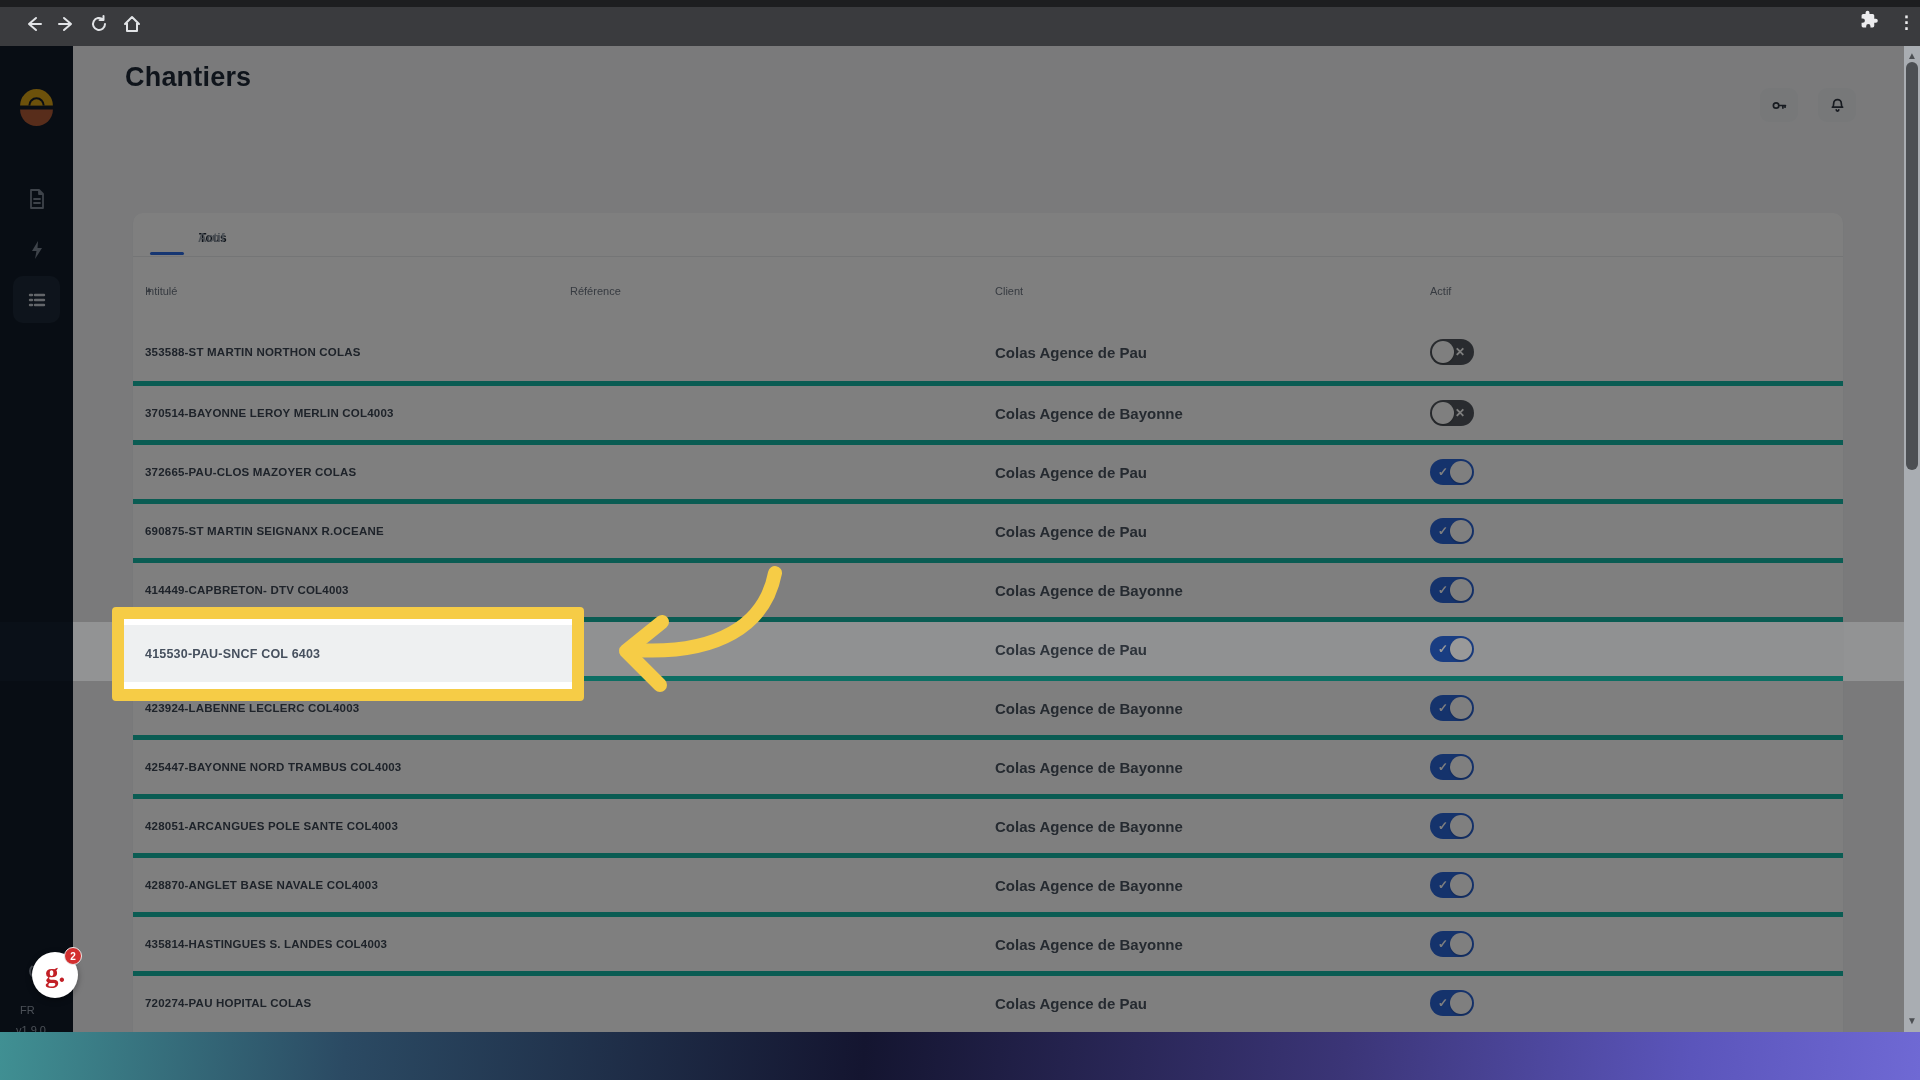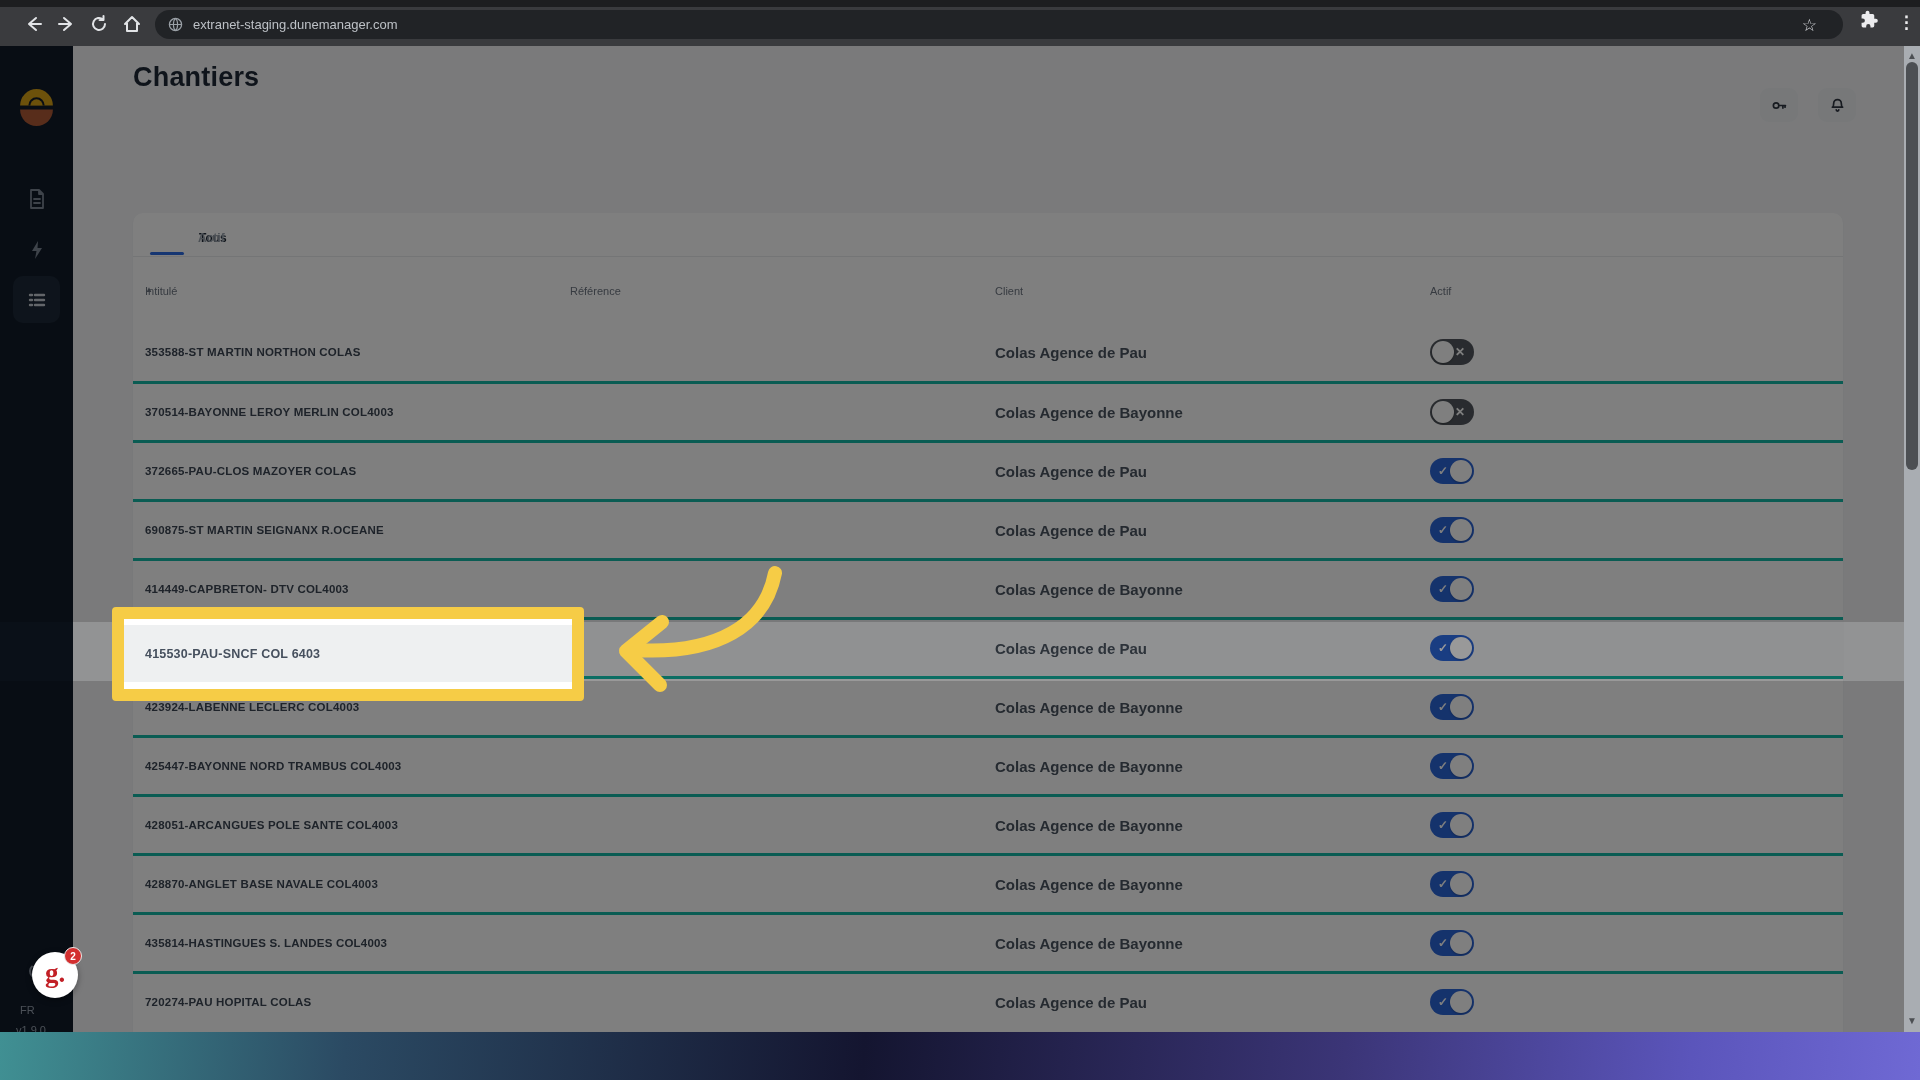--- a/index.html
+++ b/index.html
@@ -26,21 +26,21 @@
   .side-ico svg { width:22px; height:22px; stroke:#7c8694; fill:none; stroke-width:1.8; stroke-linecap:round; stroke-linejoin:round; }
   #side-active-bg { position:absolute; left:13px; top:230px; width:47px; height:47px; border-radius:10px; background:#1d2938; }
   #side-bottom { position:absolute; left:0; bottom:14px; width:73px; color:#97a1af; font-size:11px; }
   #power-ico { position:absolute; left:27px; top:-56px; width:19px; height:19px; }
   #power-ico svg { width:19px; height:19px; stroke:#8b95a3; fill:none; stroke-width:2; stroke-linecap:round; }
   #lang { position:absolute; left:20px; top:-14px; }
   #version { position:absolute; left:16px; top:6px; }
 
   
   #content { position:absolute; left:73px; top:46px; width:1831px; height:986px; background:#f4f5f7; }
-  #page-title { position:absolute; left:60px; top:16px; font-size:27px; font-weight:bold; color:#1f2937; letter-spacing:.2px; }
+  #page-title { position:absolute; left:52px; top:16px; font-size:27px; font-weight:bold; color:#1f2937; letter-spacing:.2px; }
   .top-mini-btn { position:absolute; top:42px; width:38px; height:34px; border-radius:9px; background:#eef0f2;
                   display:flex; align-items:center; justify-content:center; }
   .top-mini-btn svg { width:17px; height:17px; stroke:#2e3540; fill:none; stroke-width:2; stroke-linecap:round; stroke-linejoin:round; }
 
   .card { position:absolute; background:#fff; border-radius:10px; box-shadow:0 1px 2px rgba(15,23,42,.06); }
   #search-card { left:60px; top:89px; width:1710px; height:62px; }
   #search-input { position:absolute; left:12px; top:15px; width:258px; height:31px; border-radius:7px; background:#eef0f3;
                   display:flex; align-items:center; }
   #search-input svg { width:14px; height:14px; margin-left:12px; stroke:#8a93a0; fill:none; stroke-width:2; stroke-linecap:round; }
   #search-placeholder { margin-left:9px; font-size:11.5px; color:#9ca3af; }
@@ -60,21 +60,21 @@
   #tab-underline { position:absolute; left:17px; top:39px; width:34px; height:3px; background:#2d6ce5; border-radius:2px; }
   #tabs-divider { position:absolute; left:0; top:43px; width:1710px; height:1px; background:#e9eaed; }
 
   .col-intitule { left:12px; }
   .col-reference { left:437px; }
   .col-client { left:862px; }
   .col-actif { left:1297px; }
   .thead { position:absolute; top:72px; width:1710px; height:22px; }
   .thead span { position:absolute; font-size:11px; color:#6e7682; }
   #tbody { position:absolute; top:109px; left:0; width:1710px; }
-  .trow { position:relative; width:1710px; height:59px; border-top:3px solid #14b8a6; }
+  .trow { position:relative; width:1710px; height:59px; border-top:5px solid #14b8a6; }
   .trow:first-child { border-top:none; }
   .trow.hl { background:#f1f2f4; }
   .cell { position:absolute; top:50%; transform:translateY(-50%); }
   .cell.intitule { font-size:11.5px; font-weight:bold; color:#3d4754; letter-spacing:.2px; }
   .cell.client { font-size:15px; font-weight:bold; color:#4b5561; }
 
   
   .toggle { position:absolute; top:50%; transform:translateY(-50%); width:44px; height:26px; border-radius:13px; }
   .toggle .knob { position:absolute; top:2px; width:22px; height:22px; border-radius:50%; background:#fff;
                   box-shadow:0 1px 2px rgba(0,0,0,.25); }
@@ -139,28 +139,20 @@
     <div class="nav-ico" style="left:89px">
       <svg viewBox="0 0 20 20">
           <path d="M16 10 a6 6 0 1 1 -2 -4.5 M14.5 2 v4 h-4"></path>
         </svg>
     </div>
     <div class="nav-ico" style="left:122px">
       <svg viewBox="0 0 20 20">
           <path d="M3 10 L10 3 L17 10 M5 9 V17 H15 V9"></path>
         </svg>
     </div>
-    <div id="url-bar">
-      <svg class="globe" viewBox="0 0 16 16">
-        <circle cx="8" cy="8" r="6.5" stroke="#9aa0a6" fill="none" stroke-width="1.4"></circle>
-        <path d="M1.5 8 H14.5 M8 1.5 C5 4 5 12 8 14.5 M8 1.5 C11 4 11 12 8 14.5" stroke="#9aa0a6" fill="none" stroke-width="1.2"></path>
-      </svg>
-      <span id="url-text">extranet-staging.dunemanager.com</span>
-      <span id="star">☆</span>
-    </div>
     <div class="chrome-right" style="left:1860px; top:10px">
       <svg width="19" height="19" viewBox="0 0 24 24" fill="#ececee">
         <path d="M20 11h-2V7a2 2 0 0 0-2-2h-4V3.5a2.5 2.5 0 0 0-5 0V5H4a2 2 0 0 0-2 2v3.8h1.5a2.7 2.7 0 0 1 0 5.4H2V20a2 2 0 0 0 2 2h3.8v-1.5a2.7 2.7 0 0 1 5.4 0V22H16a2 2 0 0 0 2-2v-4h2a2.5 2.5 0 0 0 0-5z"></path>
       </svg>
     </div>
     <div class="chrome-right" style="left:1898px; font-size:17px; font-weight:bold;">⋮</div>
   </div>
 
   <div id="sidebar">
     <svg id="logo" viewBox="0 0 40 40">

